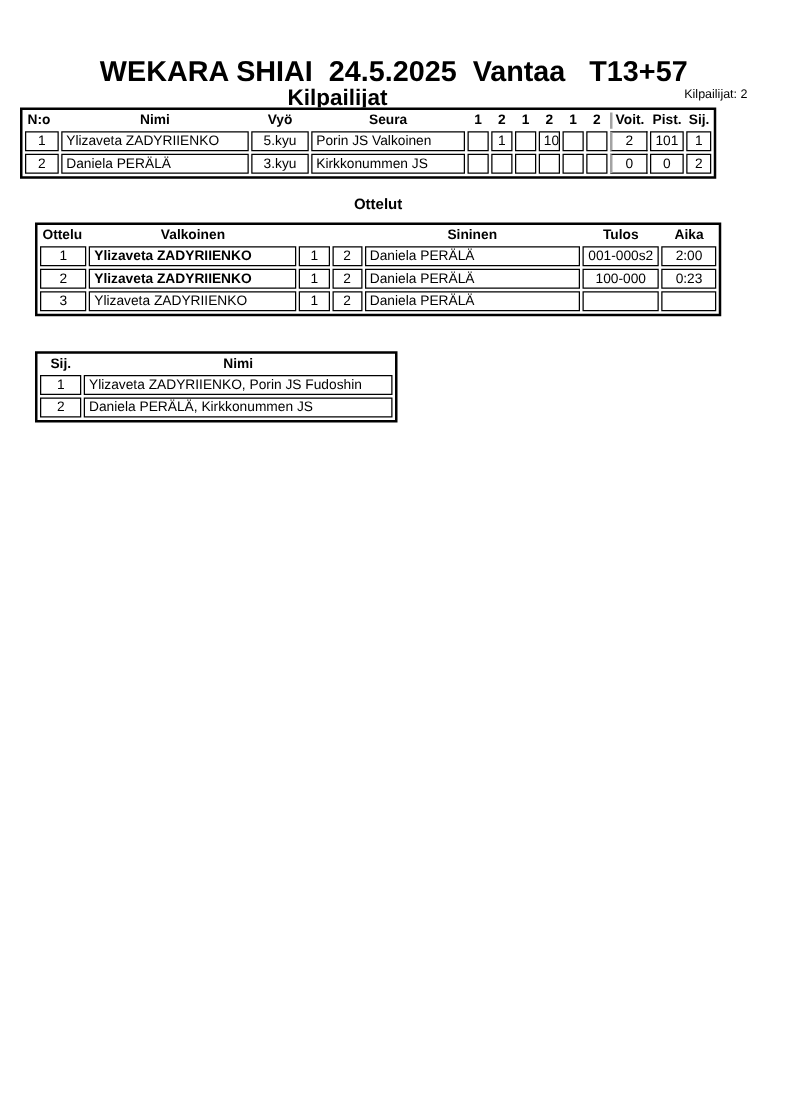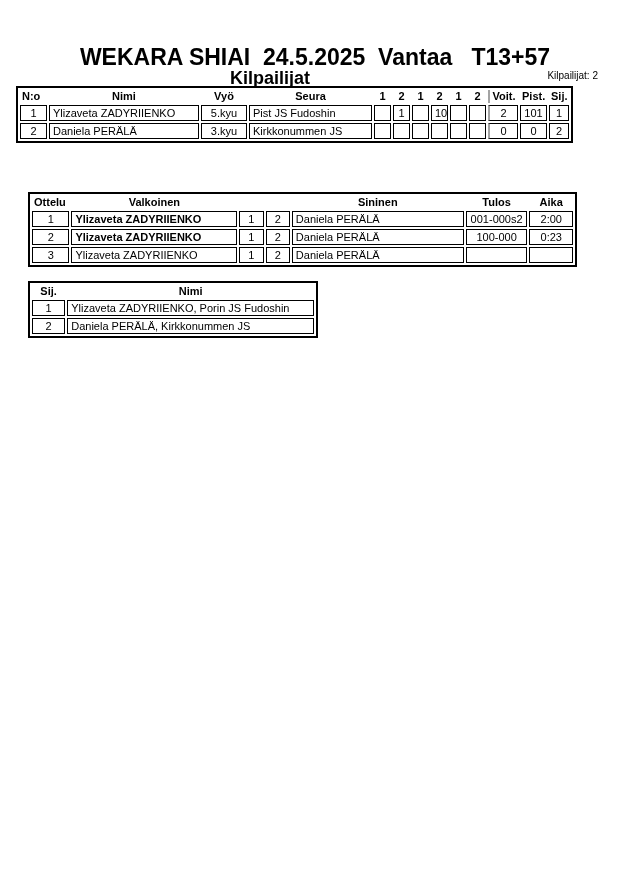--- a/index.html
+++ b/index.html
@@ -58,21 +58,21 @@
     height: 14px; line-height: 14px;
     padding: 0 3px;
     white-space: nowrap; overflow: hidden;
     text-align: center;
   }
   .al { text-align: left; }
   .bold { font-weight: bold; }
   .thick-left { border-left: 2px solid #a3a3a3; }
 
   .t1 { left: 16px; top: 86px;  width: 549px; }
-  .t2 { left: 28px; top: 192px; width: 549px; }
+  .t2 { left: 28px; top: 178px; width: 549px; }
   .t3 { left: 28px; top: 281px; width: 290px; }
 </style>
 </head>
 <body>
 
 <div class="page">
 
   <div class="title">WEKARA SHIAI  24.5.2025  Vantaa   T13+57</div>
   <div class="sub-kilpailijat">Kilpailijat</div>
   <div class="count">Kilpailijat: 2</div>
@@ -108,21 +108,21 @@
         <th class="thick-left">Voit.</th>
         <th>Pist.</th>
         <th>Sij.</th>
       </tr>
     </thead>
     <tbody>
       <tr>
         <td>1</td>
         <td class="al">Ylizaveta ZADYRIIENKO</td>
         <td>5.kyu</td>
-        <td class="al">Pist JS Fudoshin</td>
+        <td class="al">Porin JS Valkoinen</td>
         <td></td>
         <td>1</td>
         <td></td>
         <td>100</td>
         <td></td>
         <td></td>
         <td class="thick-left">2</td>
         <td>101</td>
         <td>1</td>
       </tr>
@@ -137,20 +137,21 @@
         <td></td>
         <td></td>
         <td></td>
         <td class="thick-left">0</td>
         <td>0</td>
         <td>2</td>
       </tr>
     </tbody>
   </table>
 
+  <div class="section-heading heading-ottelut">Ottelut</div>
 
   <table class="t2">
     <colgroup>
       <col style="width:37px">
         <col style="width:164px">
         <col style="width:24px">
         <col style="width:24px">
       <col style="width:170px">
         <col style="width:61px">
         <col style="width:43px">

